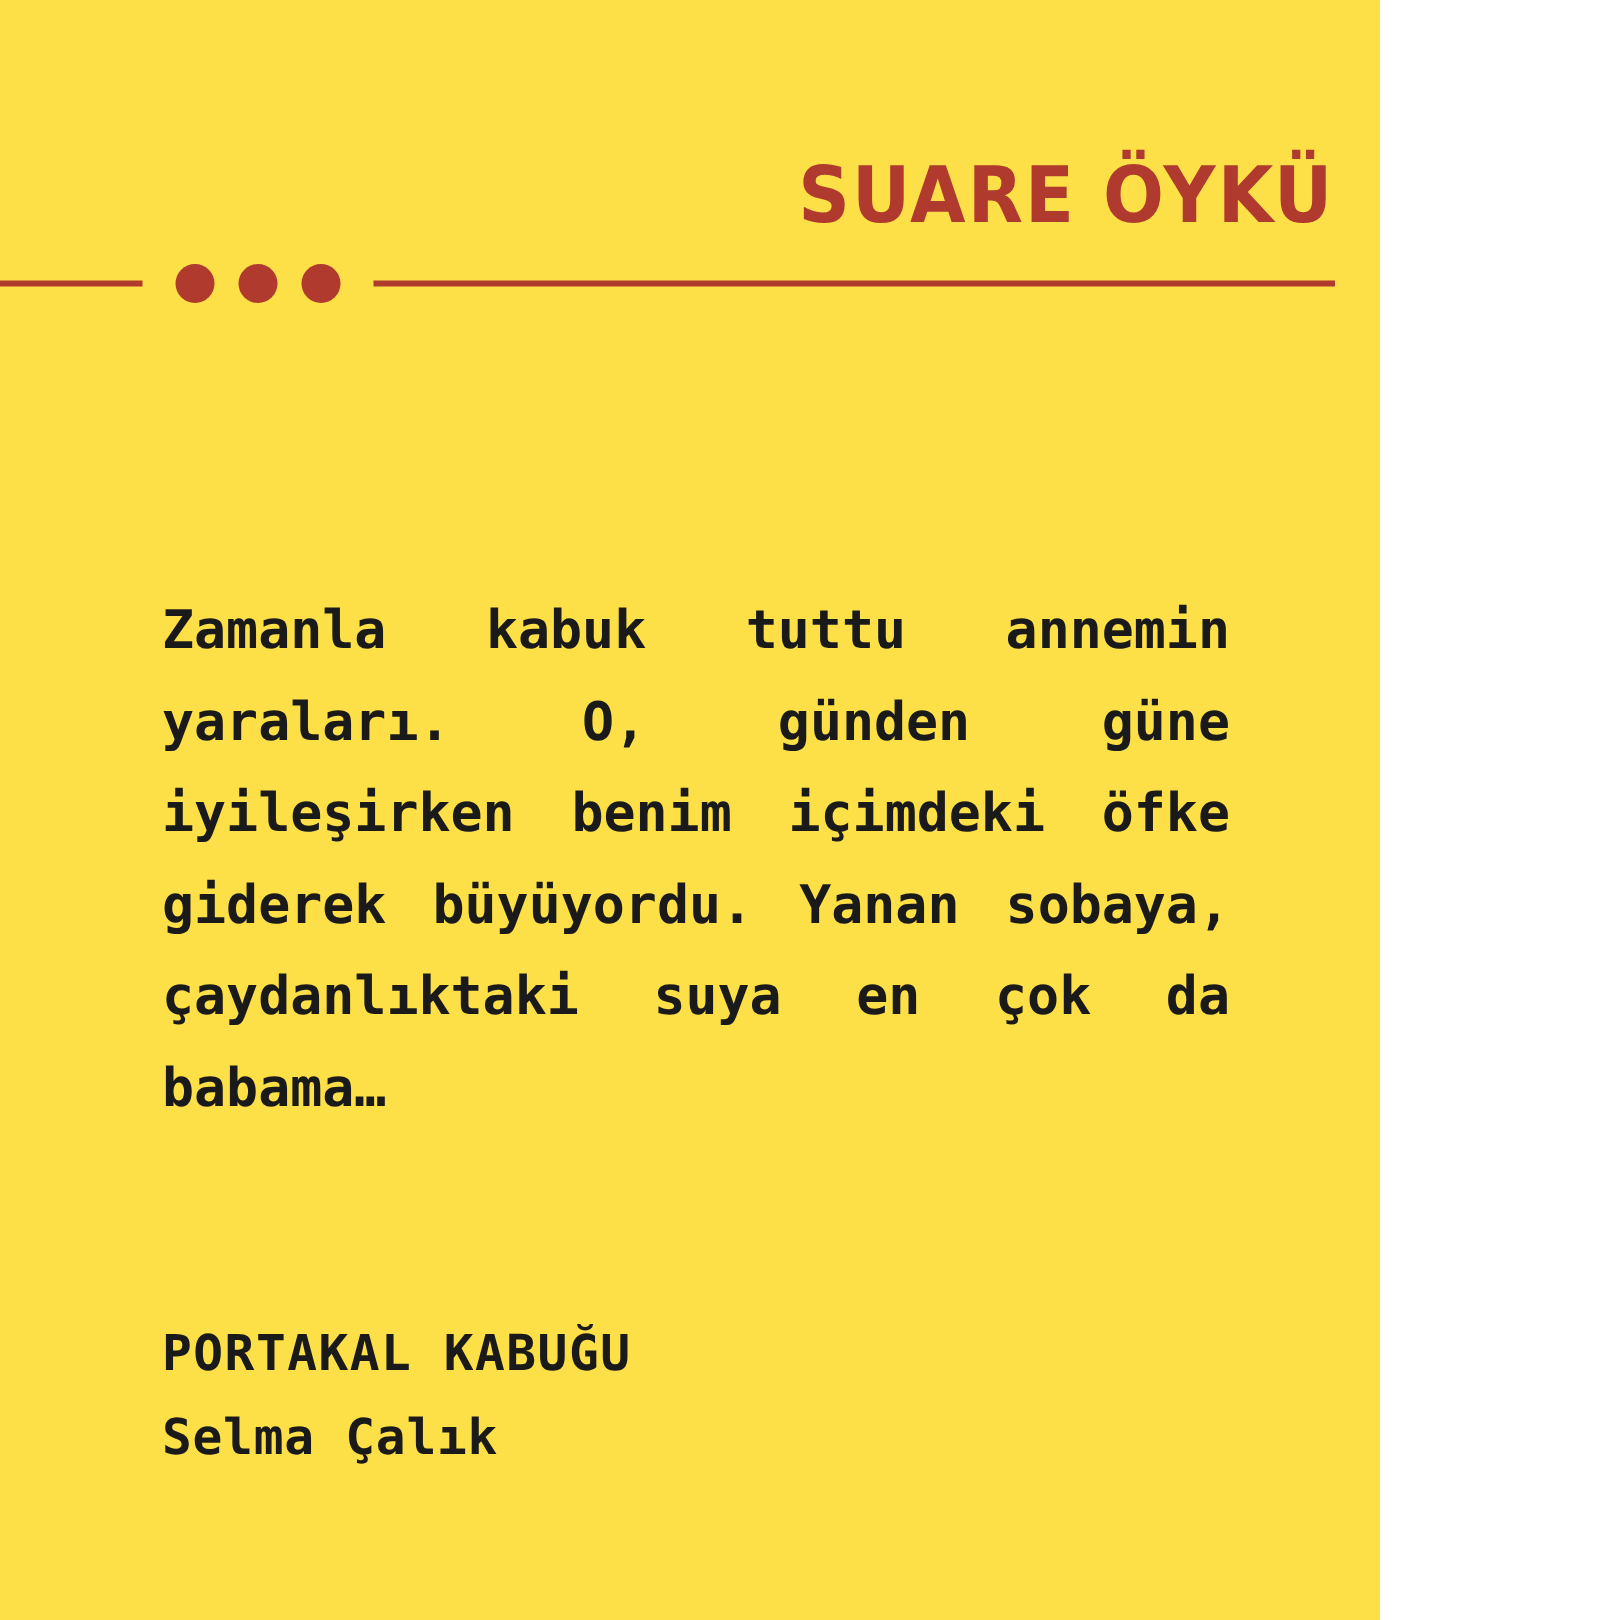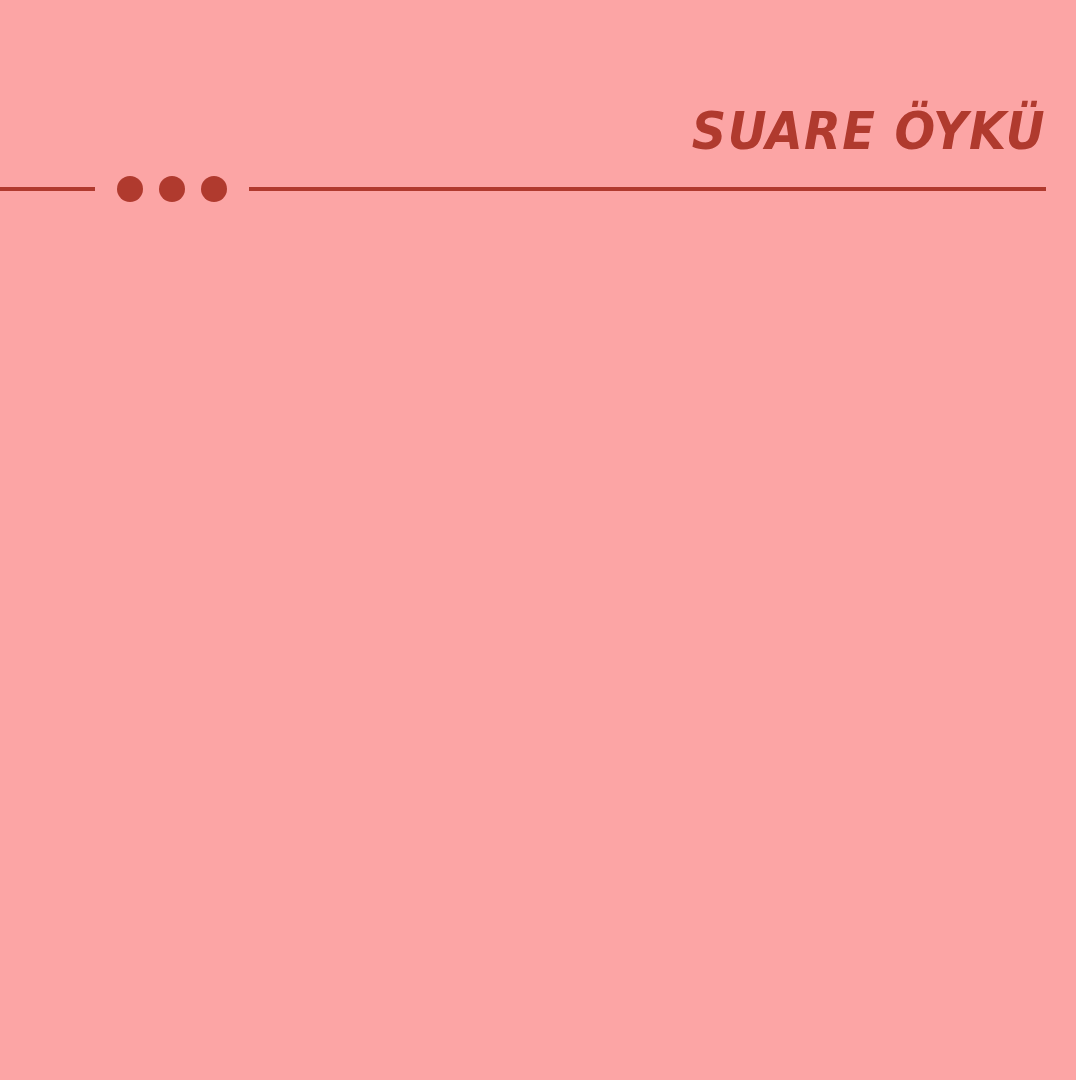--- a/index.html
+++ b/index.html
@@ -9,25 +9,24 @@
   body {
     width: 1080px;
     height: 1080px;
     background: #ffffff;
     font-family: "DejaVu Sans", sans-serif;
     overflow: hidden;
   }
 
   .card {
     position: relative;
-    width: 1076px;
+    width: 920px;
     height: 1080px;
-    background: #fca5a5;
+    background: #fde047;
     box-sizing: border-box;
-    font-style: italic;
   }
 
   
   .header {
     position: absolute;
     top: 0;
     left: 0;
     right: 0;
     height: 230px;
   }
@@ -143,14 +142,22 @@
       <div class="rule-left"></div>
       <div class="dots">
         <span class="dot"></span>
         <span class="dot"></span>
         <span class="dot"></span>
       </div>
       <div class="rule-right"></div>
     </div>
   </div>
 
+  <div class="content">
+    <p class="quote">Zamanla kabuk tuttu annemin yaraları. O, günden güne iyileşirken benim içimdeki öfke giderek büyüyordu. Yanan sobaya, çaydanlıktaki suya en çok da babama…</p>
+
+    <div class="meta">
+      <p class="story-title">PORTAKAL KABUĞU</p>
+      <p class="author">Selma Çalık</p>
+    </div>
+  </div>
 
 </div>
 
 </body></html>

